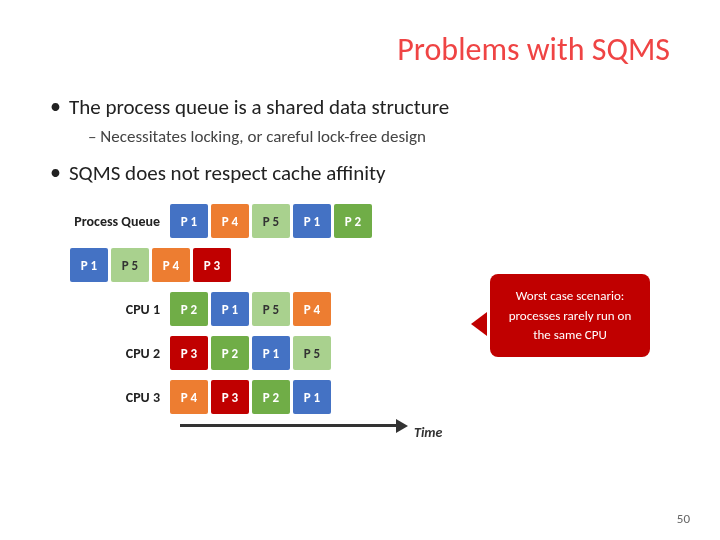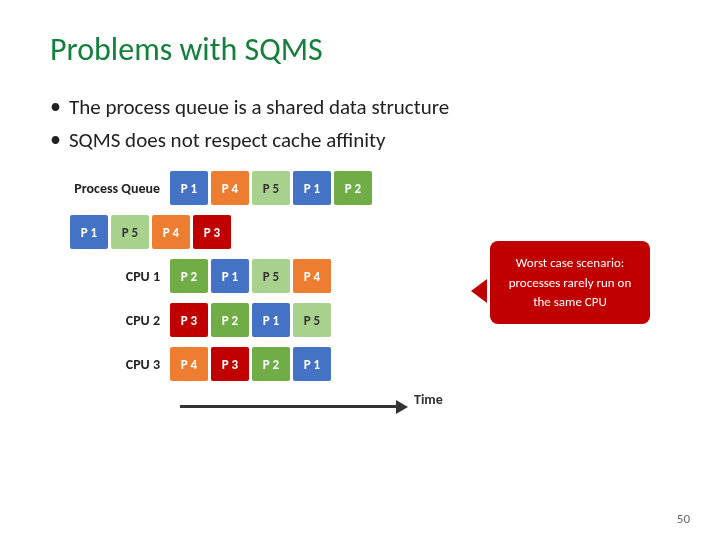--- a/index.html
+++ b/index.html
@@ -15,22 +15,22 @@
     .slide {
       width: 720px;
       height: 540px;
       padding: 30px 50px 20px 50px;
       position: relative;
     }
 
     .title {
       font-size: 32px;
       font-weight: 400;
-      color: #15803d;
-      text-align: left;
+      color: #ef4444;
+      text-align: right;
       margin-bottom: 24px;
     }
 
     .bullet-main {
       font-size: 21px;
       color: #222;
       margin-bottom: 6px;
       display: flex;
       align-items: baseline;
       gap: 8px;
@@ -131,23 +131,24 @@
       top: 108px;
       width: 0;
       height: 0;
       border-top: 12px solid transparent;
       border-bottom: 12px solid transparent;
       border-right: 16px solid #C00000;
     }
 
     .time-row {
       display: flex;
-      align-items: flex-end;
+      align-items: flex-start;
       margin-top: 4px;
       margin-left: 110px;
+      font-style: italic;
     }
 
     .time-line {
       width: 220px;
       height: 3px;
       background: #333;
       position: relative;
     }
 
     .time-arrow {
@@ -180,20 +181,21 @@
 <body>
 
 <div class="slide">
 
   <h1 class="title">Problems with SQMS</h1>
 
   <div class="bullet-main">
     <span class="dot">•</span>
     <span>The process queue is a shared data structure</span>
   </div>
+  <div class="bullet-sub">– Necessitates locking, or careful lock-free design</div>
 
   <div class="bullet-main">
     <span class="dot">•</span>
     <span>SQMS does not respect cache affinity</span>
   </div>
 
   <div class="diagram-area">
 
     <div class="process-queue-row">
       <div class="row-label">Process Queue</div>

